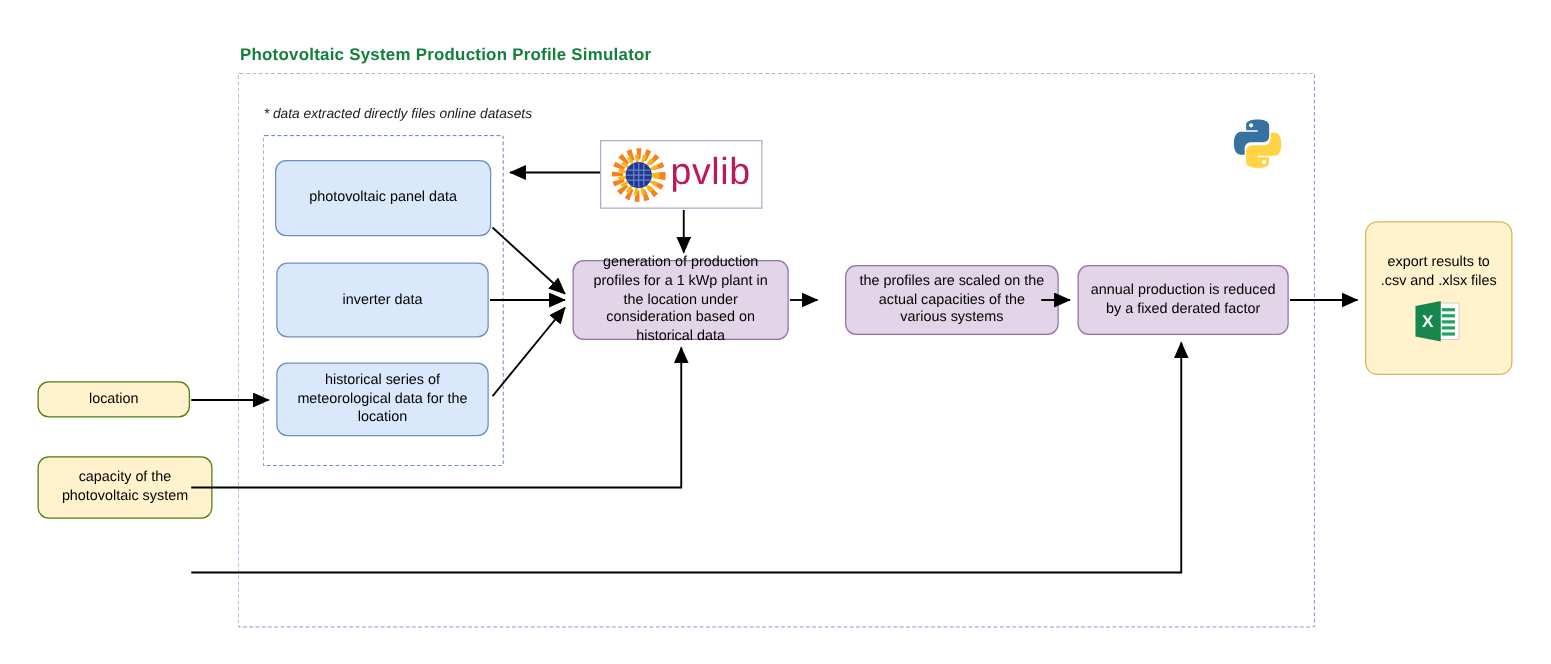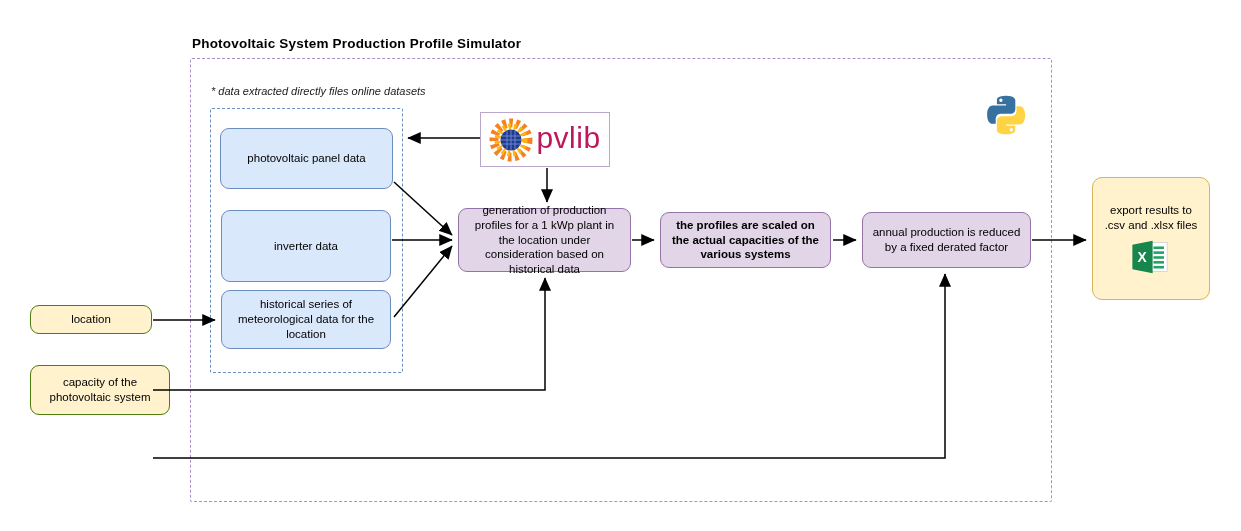--- a/index.html
+++ b/index.html
@@ -2,21 +2,21 @@
 <html><head>
 <meta charset="utf-8">
 <style>
   html,body{margin:0;padding:0;background:#ffffff;}
   #canvas{
     position:relative;width:1241px;height:531px;background:#ffffff;
     font-family:"Liberation Sans",sans-serif;color:#000;overflow:hidden;
   }
   .abs{position:absolute;}
   #diagram-title{
-    left:192px;top:36px;font-size:13.5px;font-weight:bold;color:#000000;
+    left:192px;top:36px;font-size:13.5px;font-weight:bold;color:#15803d;
     letter-spacing:.2px;white-space:nowrap;
   }
   #outer-dashed{
     left:190px;top:58px;width:860px;height:442px;
     border:1.4px dashed #ab8fcb;border-radius:2px;
   }
   #inner-dashed{
     left:210px;top:108px;width:191px;height:263px;
     border:1.4px dashed #6c8ebf;border-radius:2px;
   }
@@ -24,24 +24,24 @@
     left:211px;top:85px;font-size:11px;font-style:italic;color:#1a1a1a;white-space:nowrap;
   }
   .node{
     display:flex;align-items:center;justify-content:center;text-align:center;
     font-size:11.5px;line-height:1.28;box-sizing:border-box;padding:8px 8px;
   }
   .node.blue{background:#dae8fc;border:1px solid #6c8ebf;border-radius:9px;}
   .node.purple{background:#e1d5e7;border:1px solid #9673a6;border-radius:9px;}
   .node.yellow{background:#fff2cc;border:1px solid #4d7c0f;border-radius:9px;align-items:center;}
   #node-pv-panel{left:220px;top:128px;width:173px;height:61px;}
-  #node-inverter{left:221px;top:210px;width:170px;height:72px;}
+  #node-inverter{left:221px;top:210px;width:170px;height:60px;}
   #node-historical{left:221px;top:290px;width:170px;height:59px;}
   #node-generation{left:458px;top:208px;width:173px;height:64px;}
-  #node-scaling{left:660px;top:212px;width:171px;height:56px;font-weight:bold;}
+  #node-scaling{left:676px;top:212px;width:171px;height:56px;}
   #node-derating{left:862px;top:212px;width:169px;height:56px;}
   #node-location{left:30px;top:305px;width:122px;height:29px;}
   #node-capacity{left:30px;top:365px;width:140px;height:50px;}
   #node-yearly{left:30px;top:433px;width:122px;height:49px;}
   #node-export{
     left:1092px;top:177px;width:118px;height:123px;
     background:#fff2cc;border:1px solid #d6b656;border-radius:10px;
     display:flex;flex-direction:column;align-items:center;justify-content:center;
     gap:7px;text-align:center;font-size:11.5px;line-height:1.3;box-sizing:border-box;padding:6px;
   }

